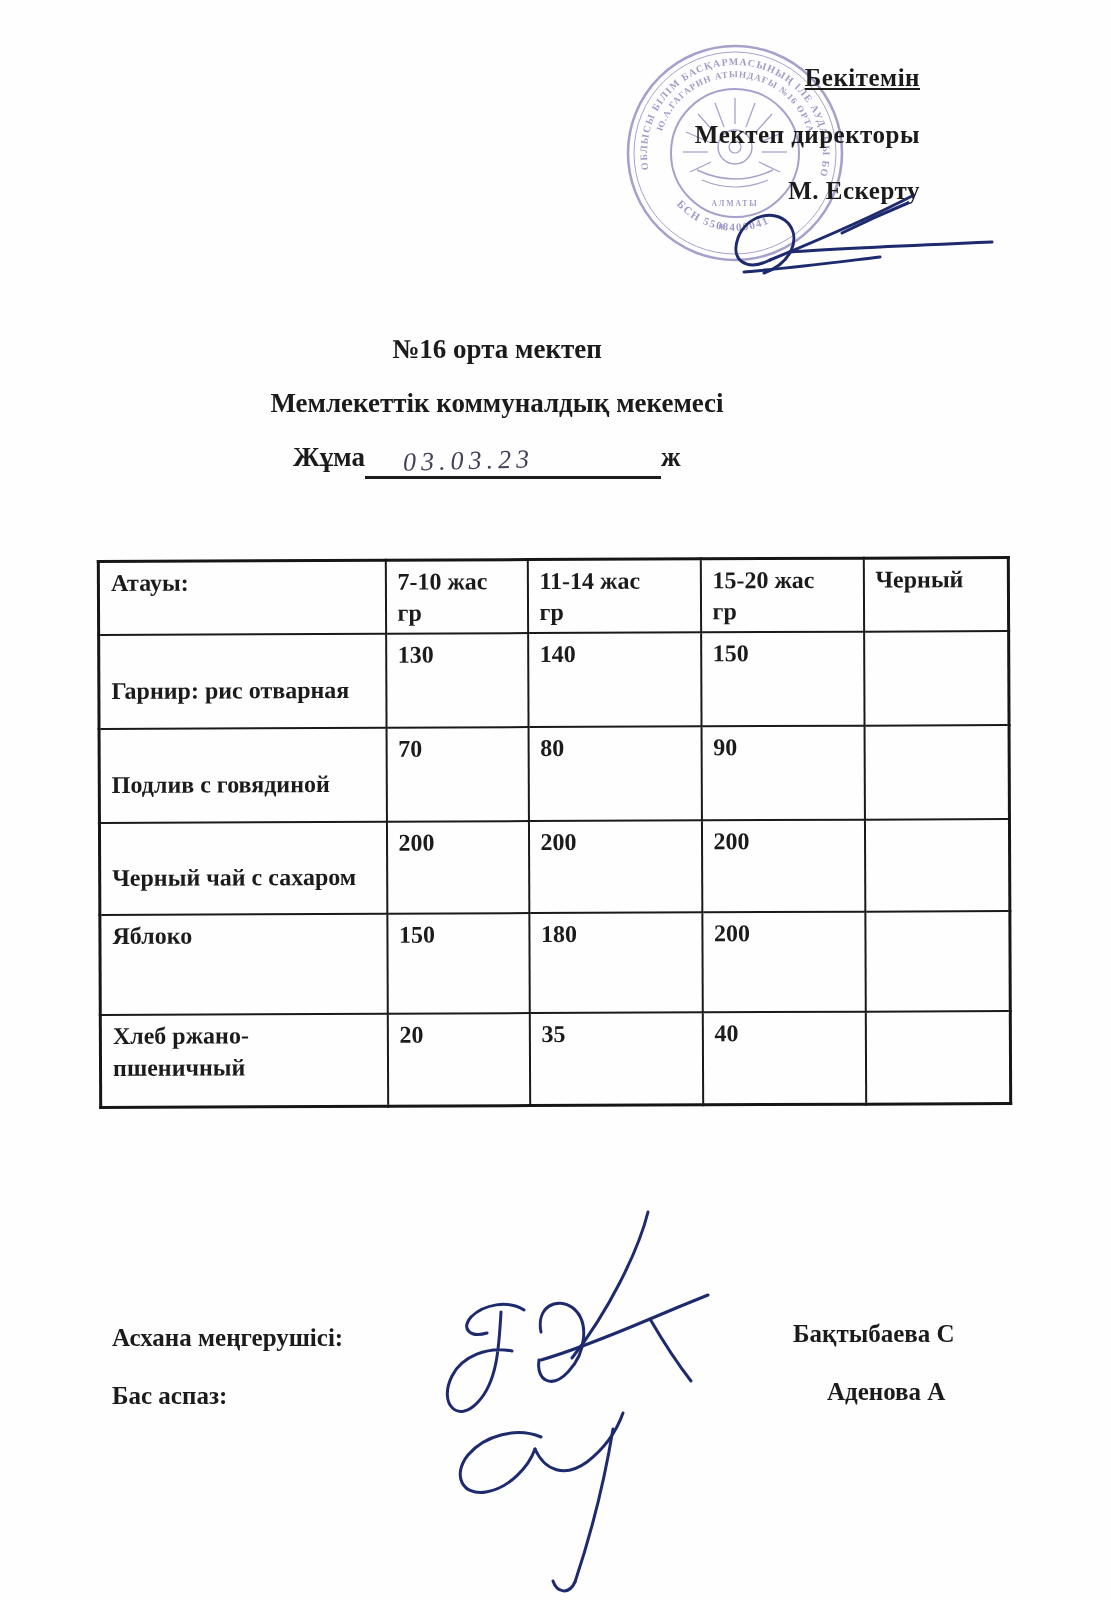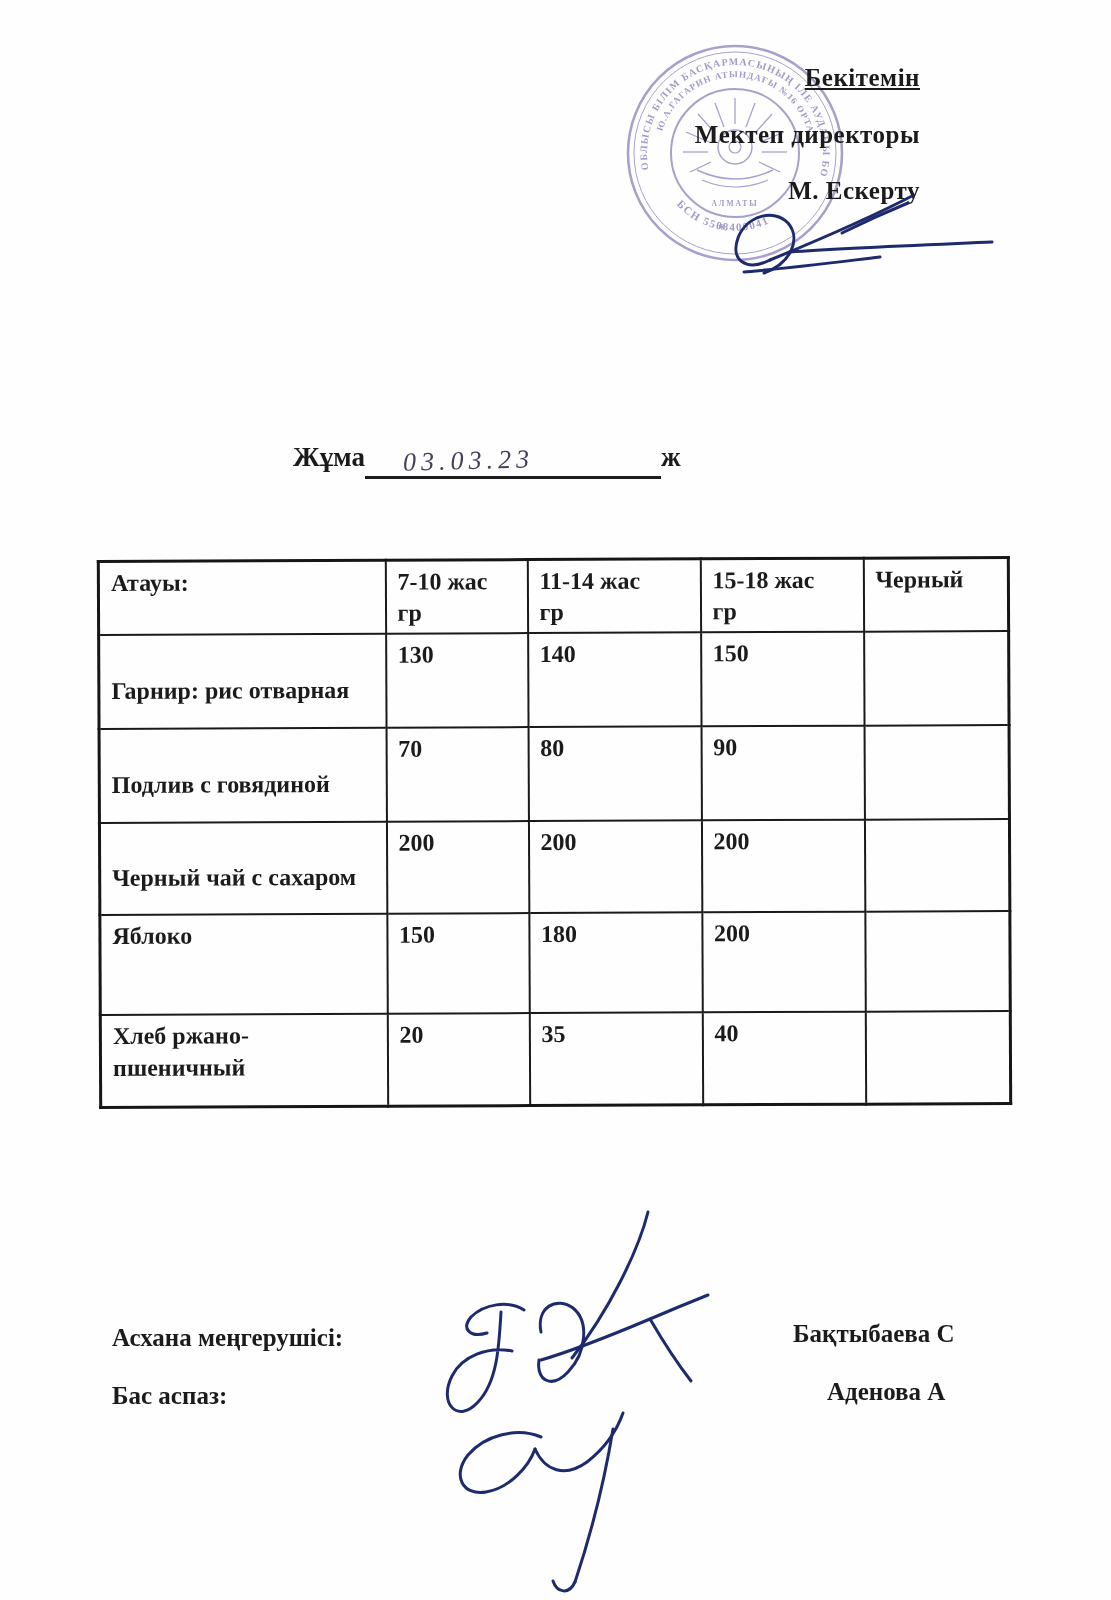--- a/index.html
+++ b/index.html
@@ -107,20 +107,22 @@
   <svg class="sig" style="left:690px; top:185px; width:320px; height:100px;" viewBox="690 185 320 100">
     <g stroke-width="3">
       <path d="M 912 196 C 866 220, 804 246, 770 260"></path>
       <path d="M 770 260 C 746 272, 730 260, 738 238 C 746 216, 774 208, 788 223 C 801 238, 792 263, 764 273"></path>
       <path d="M 790 252 C 842 248, 922 245, 992 242"></path>
       <path d="M 744 272 C 792 268, 838 262, 880 257"></path>
       <path d="M 842 233 C 864 222, 886 212, 908 203"></path>
     </g>
   </svg>
 
+  <div class="title-line title-1">№16 орта мектеп</div>
+  <div class="title-line title-2">Мемлекеттік коммуналдық мекемесі</div>
 
   <div class="date-row">
     <span>Жұма</span><span class="date-underline"><span class="date-hand">03.03.23</span></span><span>ж</span>
   </div>
 
   <div class="table-wrap">
     <table class="menu-table">
       <colgroup>
         <col style="width:287px">
           <col style="width:142px">
@@ -128,21 +130,21 @@
         <col style="width:163px">
           <col style="width:145px">
       </colgroup>
       <thead>
         <tr>
           <th>Атауы:</th>
           <th>7-10 жас
 гр</th>
           <th>11-14 жас
 гр</th>
-          <th>15-18 жас
+          <th>15-20 жас
 гр</th>
           <th>Черный</th>
         </tr>
       </thead>
       <tbody>
         <tr>
           <td class="c-name">Гарнир: рис отварная</td>
           <td>130</td>
           <td>140</td>
           <td>150</td>

